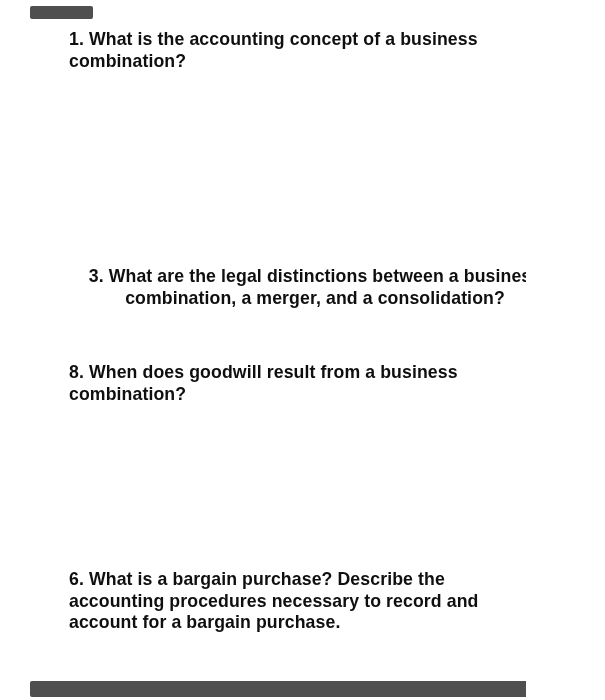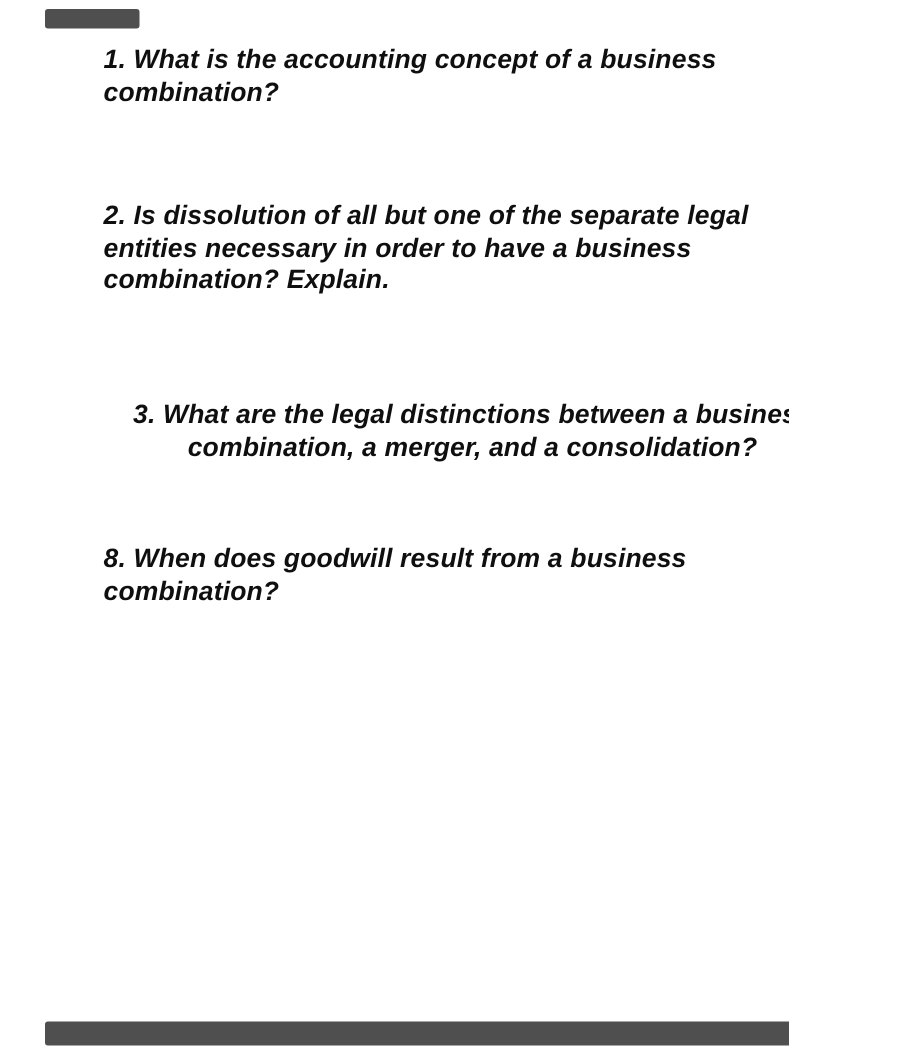--- a/index.html
+++ b/index.html
@@ -7,21 +7,20 @@
     padding: 0;
     background: #ffffff;
   }
   .page {
     position: relative;
     width: 526px;
     height: 700px;
     background: #ffffff;
     overflow: hidden;
     font-family: "Liberation Sans", sans-serif;
-    font-style: italic;
   }
   .q {
     position: absolute;
     left: 69px;
     width: 492px;
     margin: 0;
     font-family: "Liberation Sans", sans-serif;
     font-weight: bold;
     font-size: 17.7px;
     line-height: 21.7px;
@@ -53,22 +52,22 @@
   }
 </style>
 </head>
 <body>
 
 <div class="page">
   <div class="bar" id="top-bar" style="background: rgb(79, 79, 79);"></div>
 
   <p class="q" id="q1">1. What is the accounting concept of a business
 combination?</p>
-  <p class="q" id="q2">2. Is dissolution of all but one of the separate legal
-entities necessary in order to have a business
-combination? Explain.</p>
   <p class="q" id="q3">3. What are the legal distinctions between a business
 combination, a merger, and a consolidation?</p>
   <p class="q" id="q4">8. When does goodwill result from a business
 combination?</p>
+  <p class="q" id="q6">6. What is a bargain purchase? Describe the
+accounting procedures necessary to record and
+account for a bargain purchase.</p>
 
   <div class="bar" id="bottom-bar" style="background: rgb(79, 79, 79);"></div>
 </div>
 
 </body></html>

